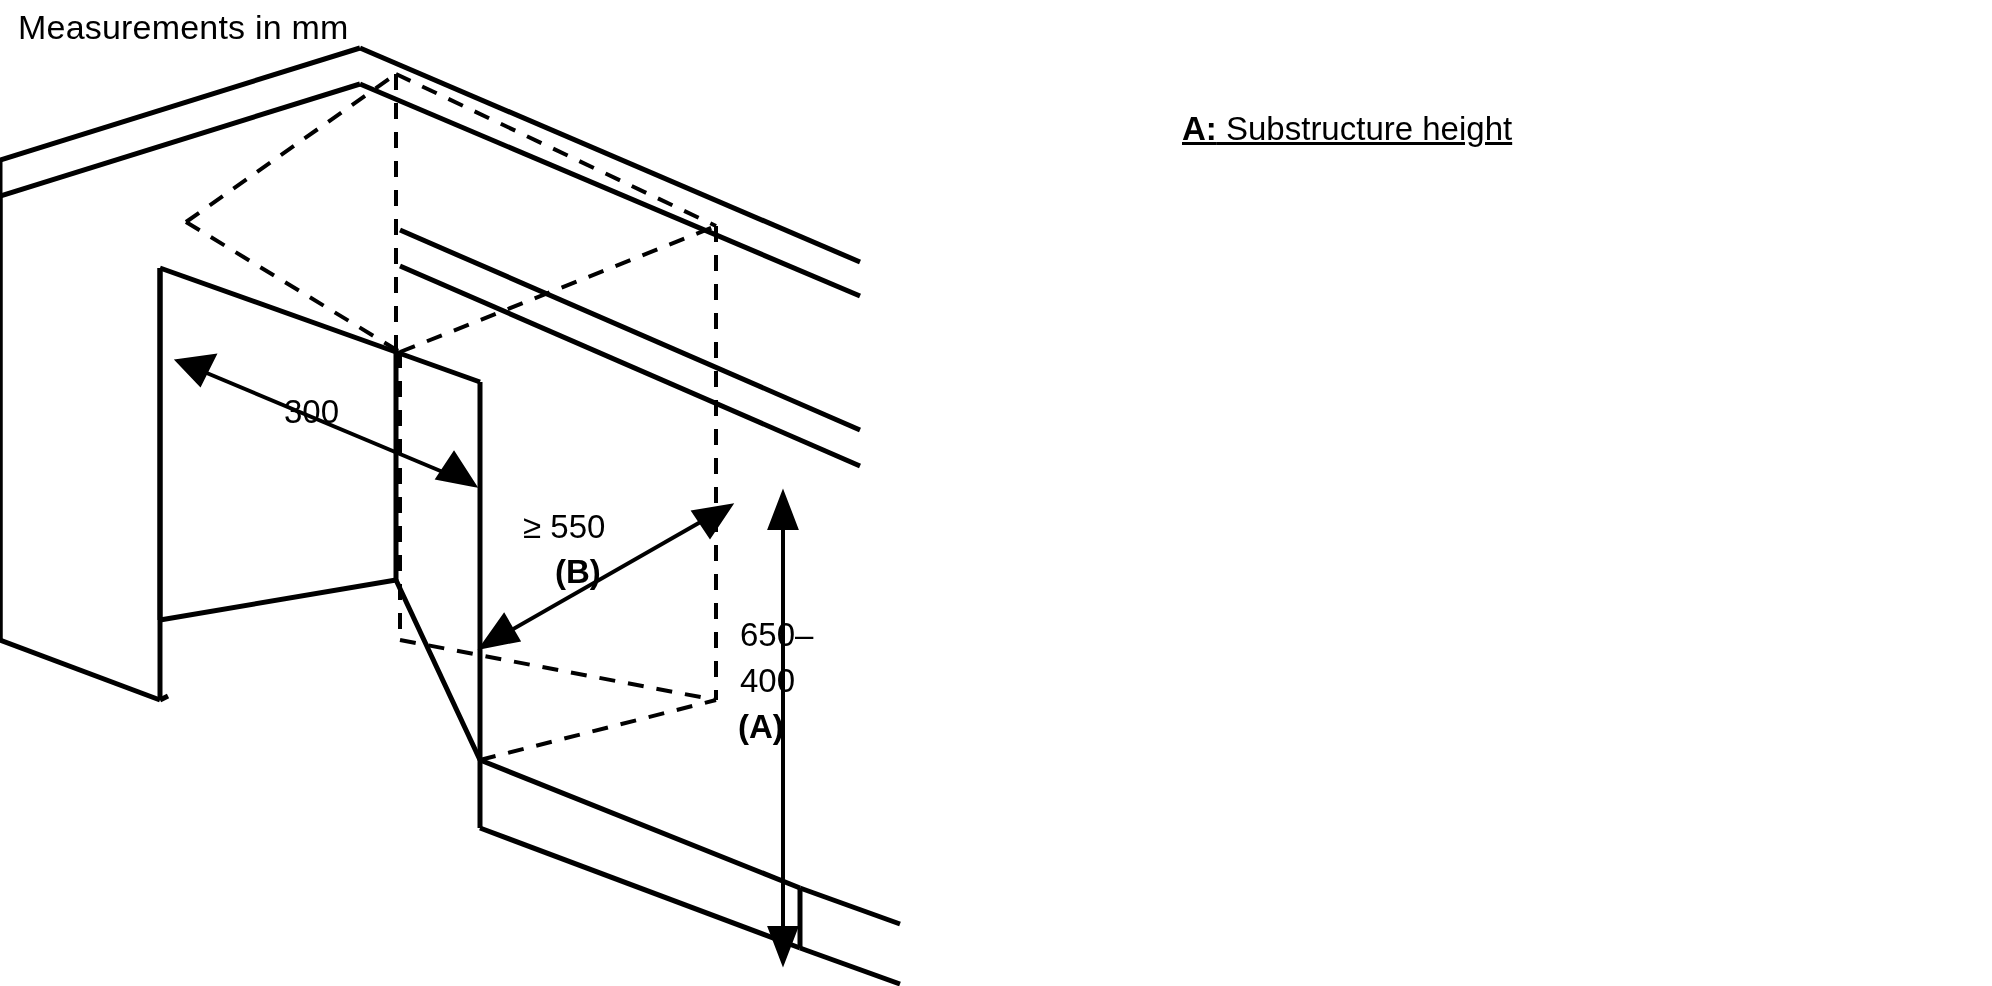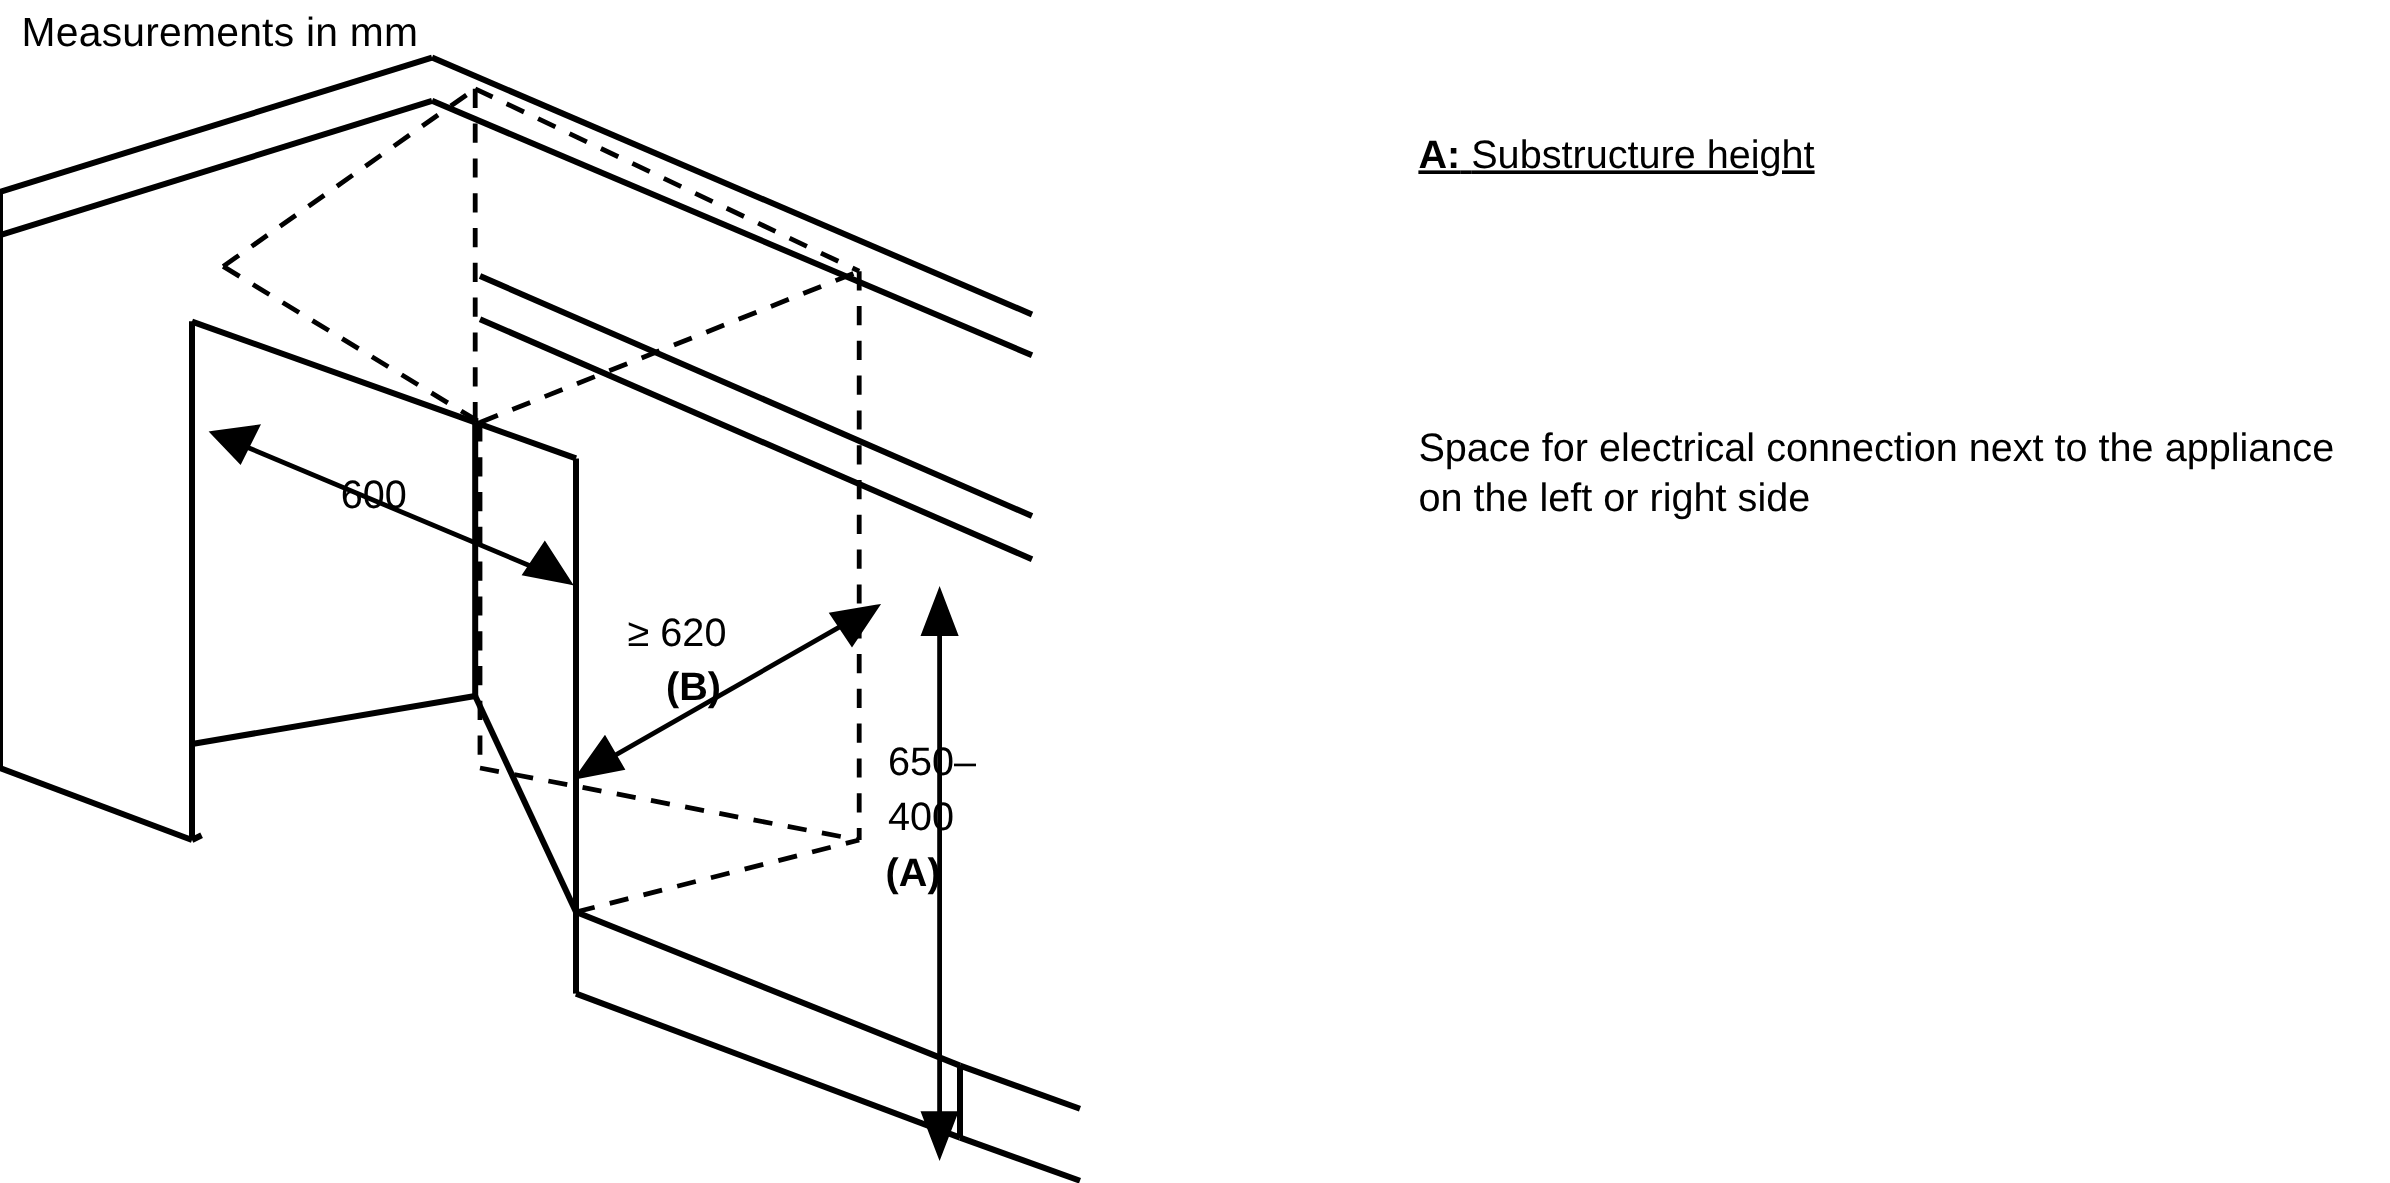--- a/index.html
+++ b/index.html
@@ -140,29 +140,28 @@
       <line x1="494" y1="640" x2="718" y2="512"></line>
       <polygon points="482,647 518,640 504,616"></polygon>
       <polygon points="730,506 694,512 710,536"></polygon>
 
       <line x1="783" y1="508" x2="783" y2="948"></line>
       <polygon points="783,494 770,528 796,528"></polygon>
       <polygon points="783,962 770,928 796,928"></polygon>
     </g>
   </svg>
 
-  <div class="dim dim-600">600</div>
-  <div class="dim dim-550">≥ 620</div>
+  <div class="dim dim-600">300</div>
+  <div class="dim dim-550">≥ 550</div>
   <div class="dim dim-550b">(B)</div>
   <div class="dim dim-820">650–</div>
   <div class="dim dim-900">400</div>
   <div class="dim dim-a">(A)</div>
 
   <div class="legend">
     <div class="legend-row">
       <span class="key">A:</span>
       <span>Substructure height</span>
     </div>
   </div>
 
-  <div class="legend-note">Space for electrical connection next to the appliance on the left or right side</div>
 
 </div>
 
 </body></html>

